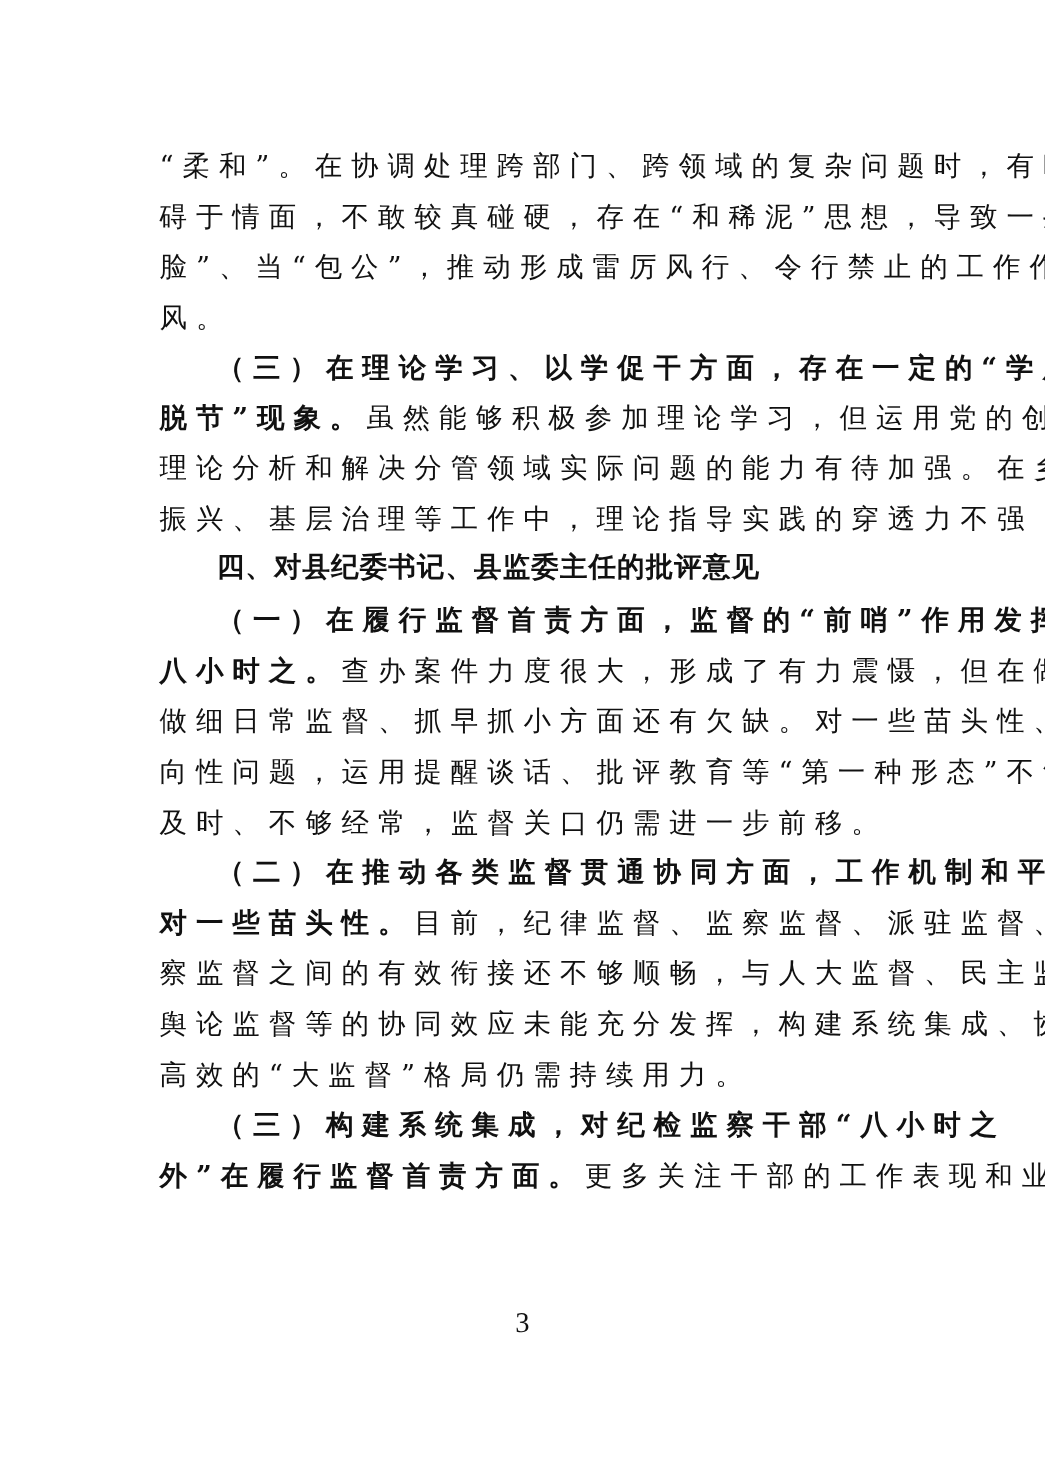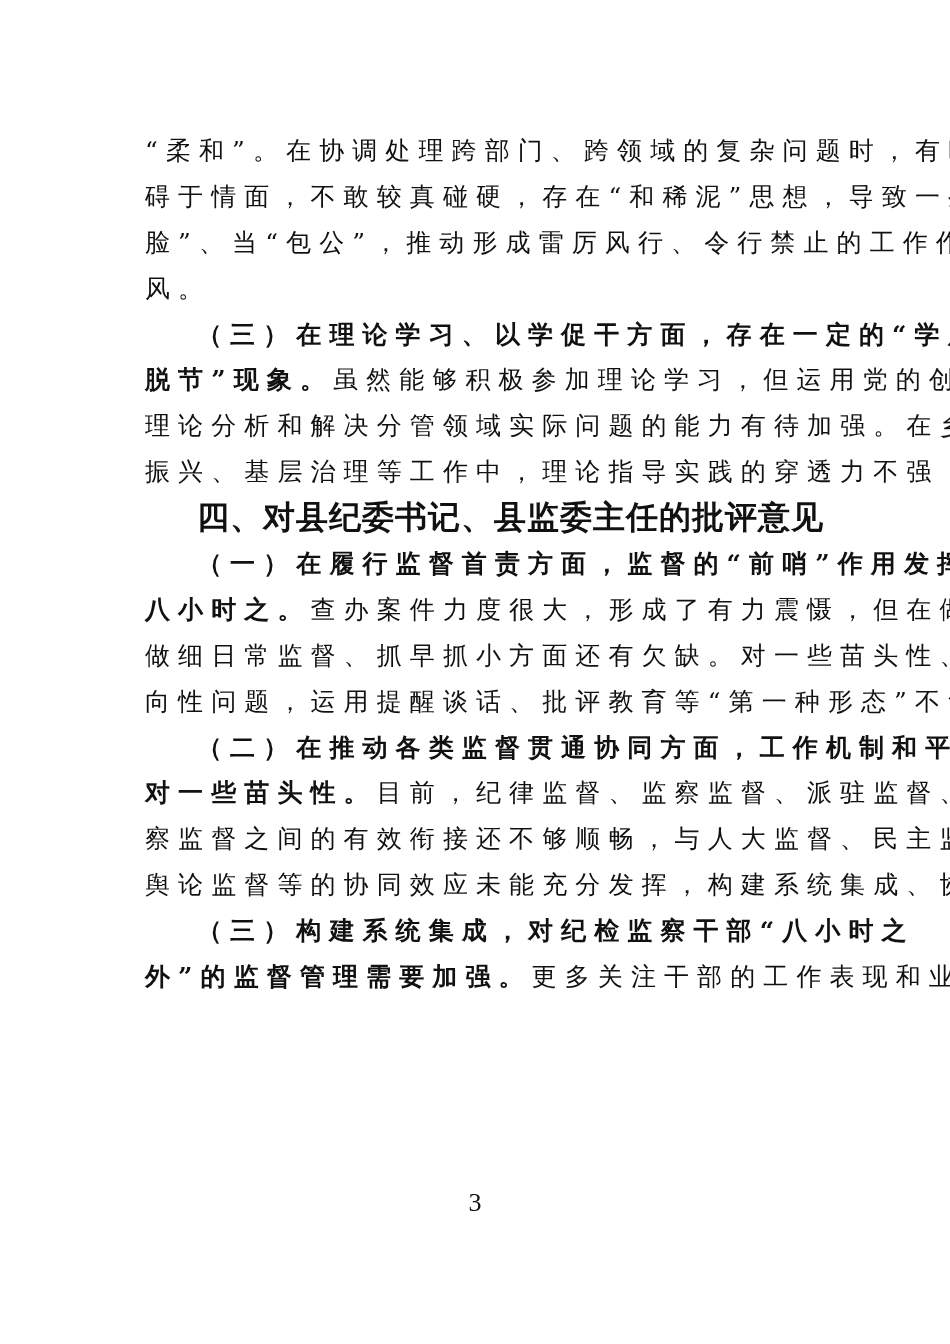--- a/index.html
+++ b/index.html
@@ -39,22 +39,22 @@
   }
   .line.indent {
     padding-left: 52px;
   }
   .strong {
     font-weight: bold;
   }
   .heading {
     height: 45.9px;
     line-height: 45.9px;
-    font-family: Liberation Sans, sans-serif;
-    font-size: 32px;
+    font-family: Liberation Mono, monospace;
+    font-size: 25px;
     font-weight: bold;
     letter-spacing: 1px;
     padding-left: 52px;
     white-space: nowrap;
   }
   .page-number {
     position: absolute;
     left: 0;
     width: 950px;
     top: 1186px;
@@ -76,21 +76,23 @@
       <div class="line"><span>风。</span></div>
       <div class="line indent"><span class="strong">（三）在理论学习、以学促干方面，存在一定的“学用</span></div>
       <div class="line"><span class="strong">脱节”现象。</span><span>虽然能够积极参加理论学习，但运用党的创新</span></div>
       <div class="line"><span>理论分析和解决分管领域实际问题的能力有待加强。在乡村</span></div>
       <div class="line"><span>振兴、基层治理等工作中，理论指导实践的穿透力不强，未</span></div>
       <div class="heading"><span>四、对县纪委书记、县监委主任的批评意见</span></div>
       <div class="line indent"><span class="strong">（一）在履行监督首责方面，监督的“前哨”作用发挥</span></div>
       <div class="line"><span class="strong">八小时之。</span><span>查办案件力度很大，形成了有力震慑，但在做实</span></div>
       <div class="line"><span>做细日常监督、抓早抓小方面还有欠缺。对一些苗头性、倾</span></div>
       <div class="line"><span>向性问题，运用提醒谈话、批评教育等“第一种形态”不够</span></div>
+      <div class="line"><span>及时、不够经常，监督关口仍需进一步前移。</span></div>
       <div class="line indent"><span class="strong">（二）在推动各类监督贯通协同方面，工作机制和平台</span></div>
       <div class="line"><span class="strong">对一些苗头性。</span><span>目前，纪律监督、监察监督、派驻监督、巡</span></div>
       <div class="line"><span>察监督之间的有效衔接还不够顺畅，与人大监督、民主监督</span></div>
       <div class="line"><span>舆论监督等的协同效应未能充分发挥，构建系统集成、协同</span></div>
+      <div class="line"><span>高效的“大监督”格局仍需持续用力。</span></div>
       <div class="line indent"><span class="strong">（三）构建系统集成，对纪检监察干部“八小时之</span></div>
-      <div class="line"><span class="strong">外”的监督管理需要加强。</span><span>更多关注干部的工作表现和业务</span></div>
+      <div class="line"><span class="strong">外”在履行监督首责方面。</span><span>更多关注干部的工作表现和业务</span></div>
     </div>
   <div class="page-number">3</div>
 </div>
 
 </body></html>

